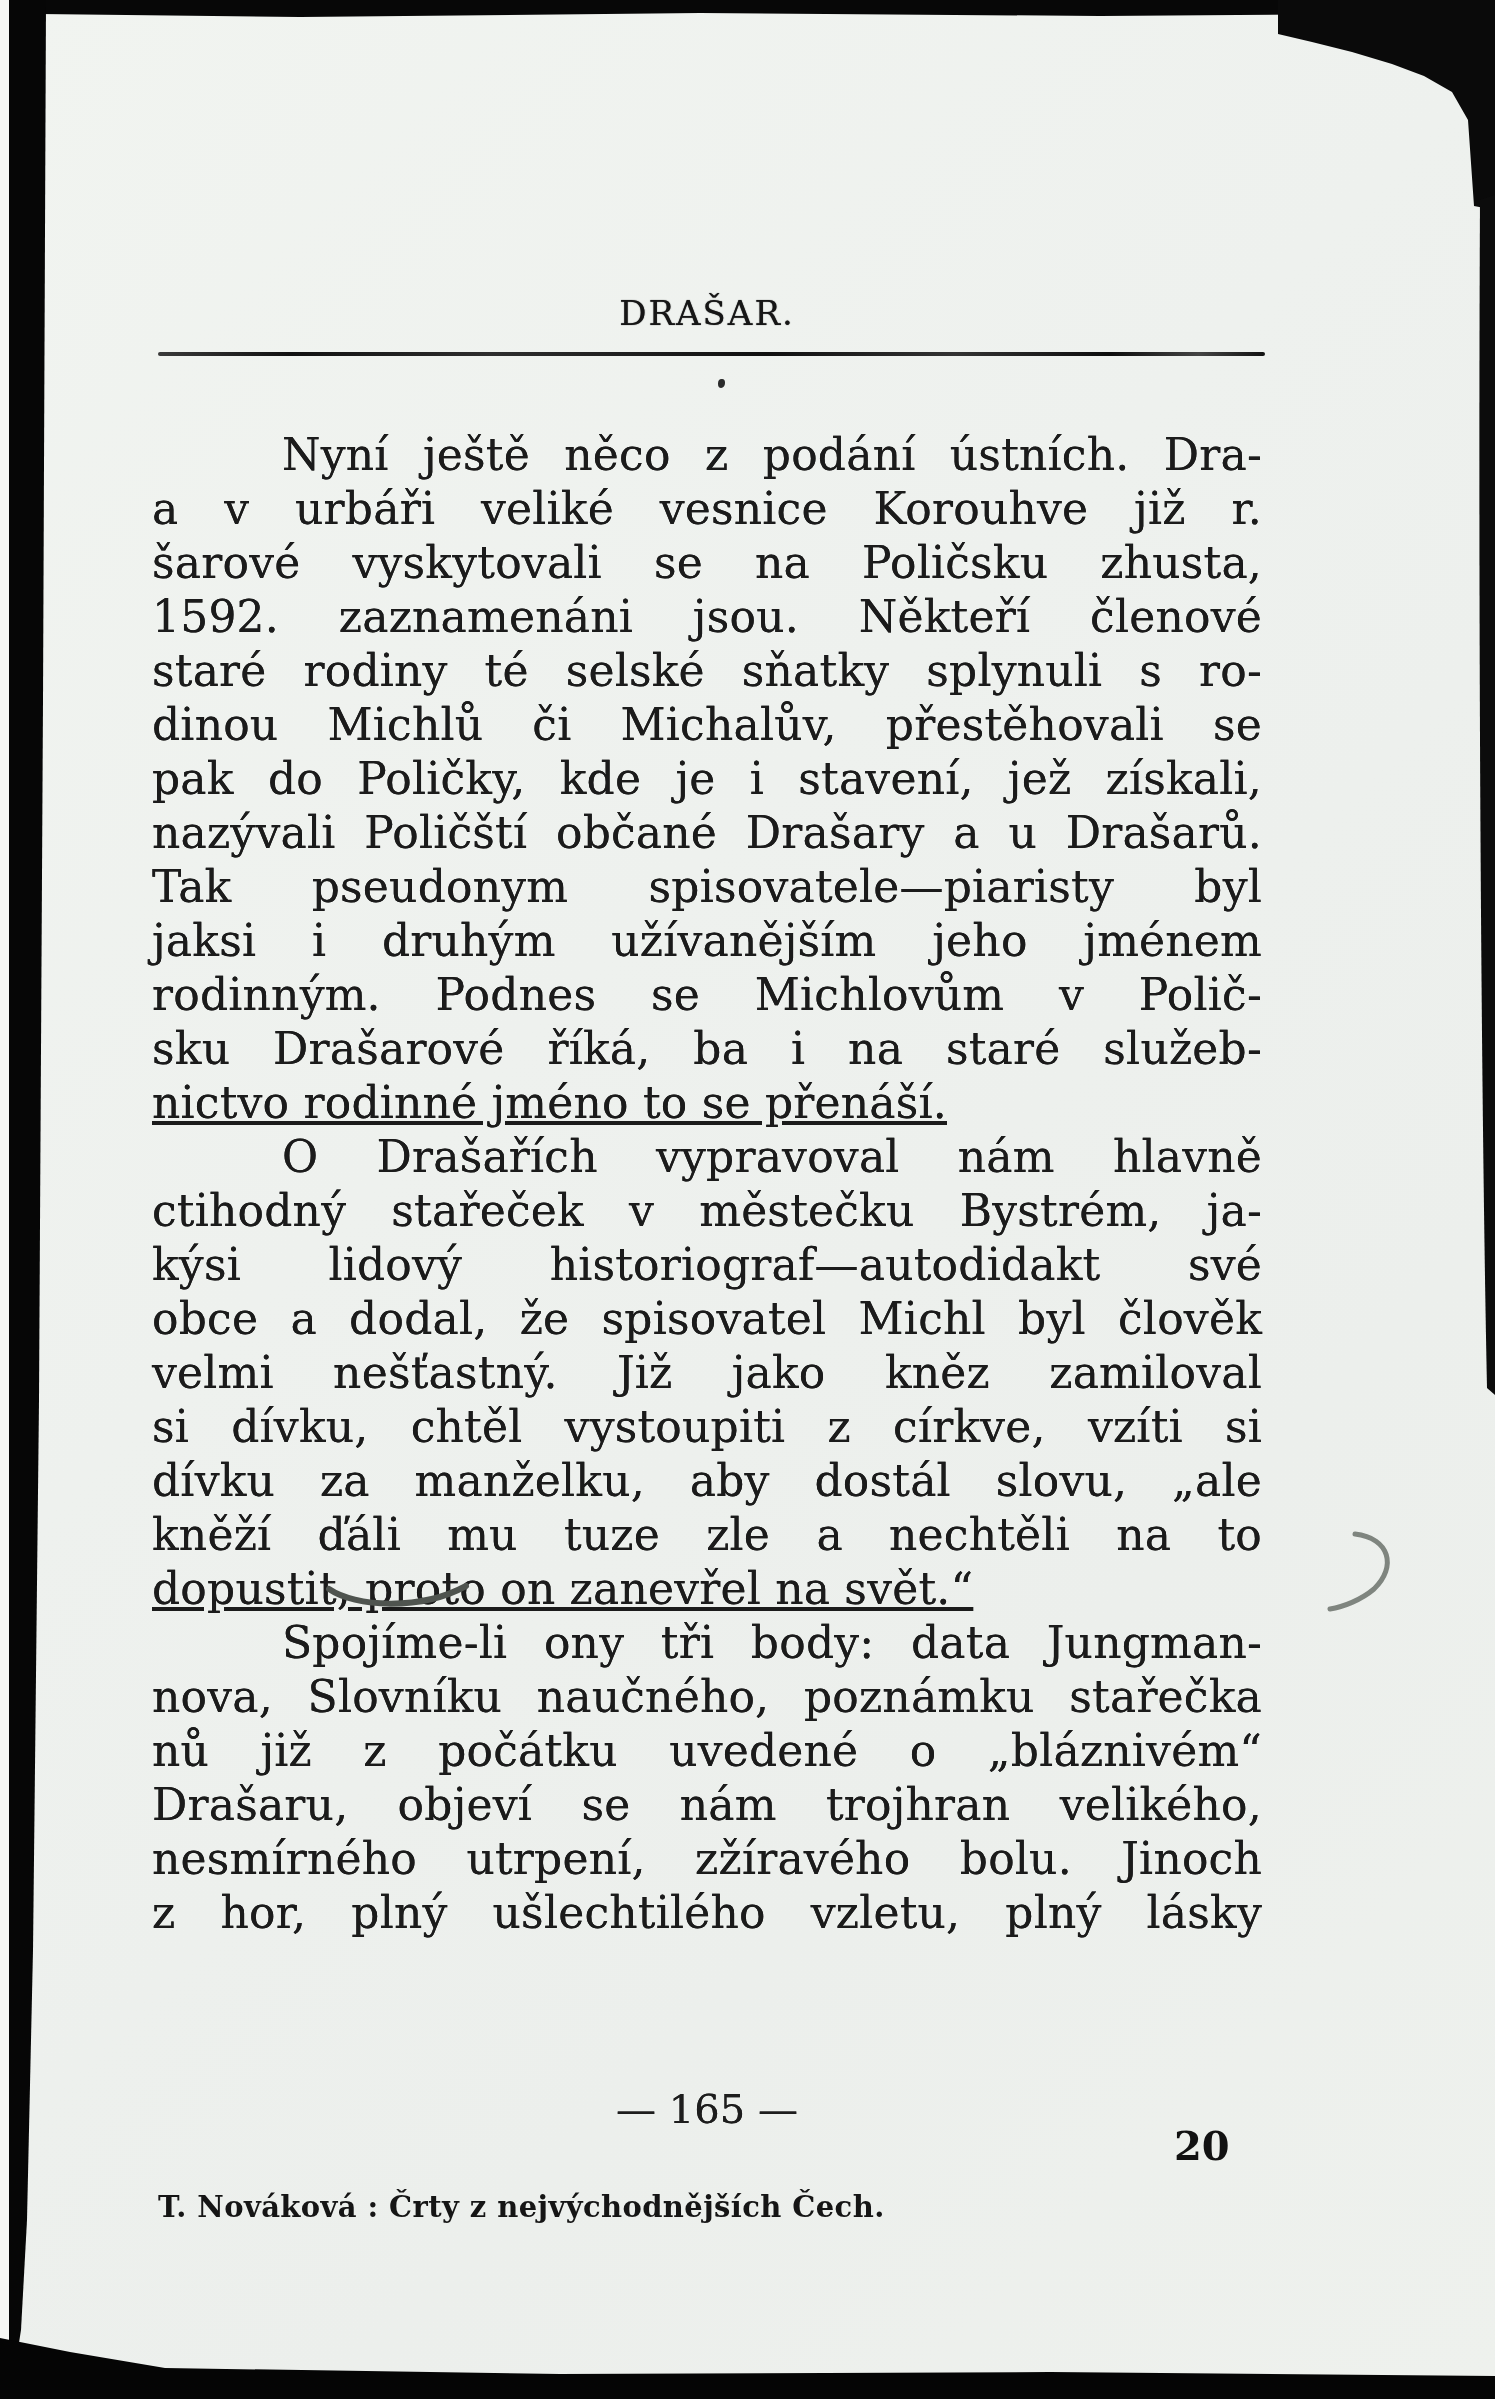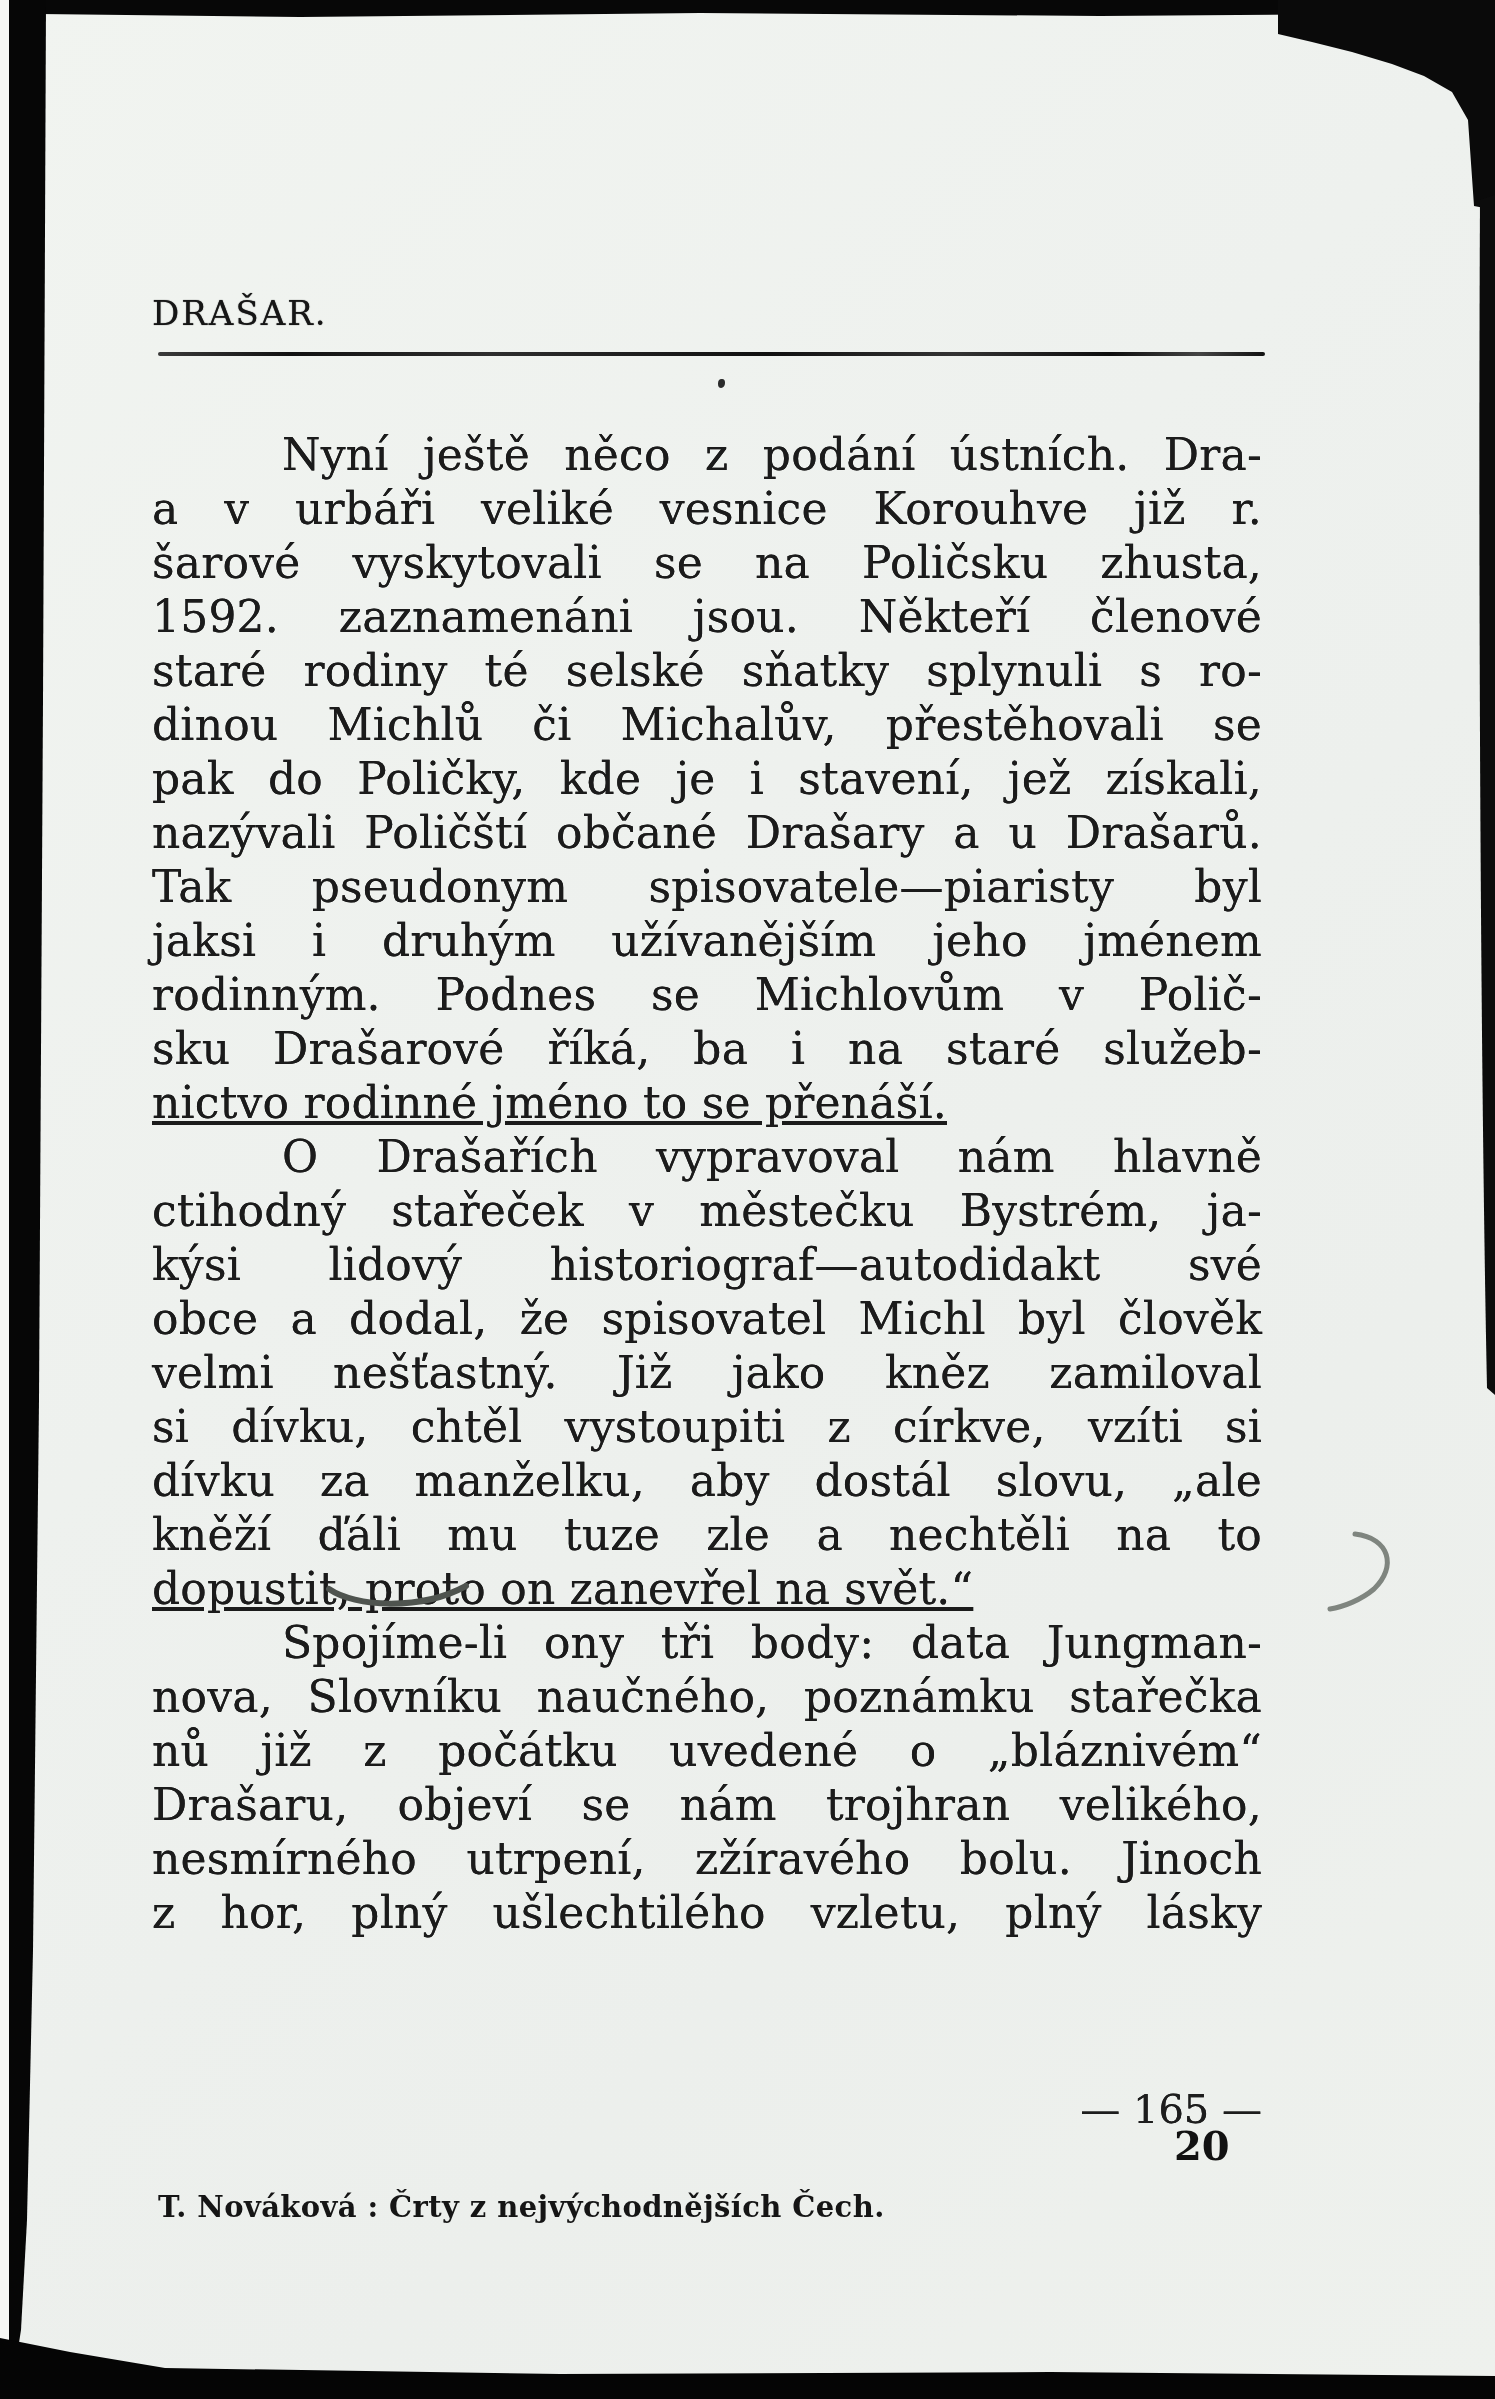--- a/index.html
+++ b/index.html
@@ -17,21 +17,21 @@
   .artifacts, .pen-marks {
     position: absolute; left: 0; top: 0;
     width: 1495px; height: 2399px;
     pointer-events: none;
   }
   .artifacts { z-index: 1; }
   .pen-marks { z-index: 4; }
   .page-title {
     position: absolute; z-index: 3;
     left: 152px; width: 1110px; top: 293px;
-    text-align: left;
+    text-align: center;
     font-size: 34px; letter-spacing: 2px;
     color: #161616;
     text-shadow: 0 0 1px #333;
   }
   .header-rule {
     position: absolute; z-index: 3;
     left: 158px; top: 352px;
     width: 1107px; height: 4px;
     background: linear-gradient(90deg, #3a3a3a 0%, #111 12%, #2e2e2e 30%, #101010 55%, #333 72%, #0d0d0d 86%, #444 94%, #111 100%);
     border-radius: 2px;
@@ -56,21 +56,21 @@
     text-align-last: justify;
     white-space: nowrap;
     letter-spacing: 0.2px;
     text-shadow: 0 0 0.6px #222;
   }
   .line.indent { padding-left: 130px; }
   .line.no-just { text-align-last: left; text-decoration: underline; }
   .page-number {
     position: absolute; z-index: 3;
     left: 152px; width: 1110px; top: 2086px;
-    text-align: right;
+    text-align: center;
     font-size: 40px;
     color: #1d1d1d;
     text-shadow: 0 0 0.6px #222;
   }
   .footer-citation {
     position: absolute; z-index: 3;
     left: 158px; top: 2142px;
     font-size: 29px; font-weight: bold;
     letter-spacing: 0.4px;
     color: #151515;

